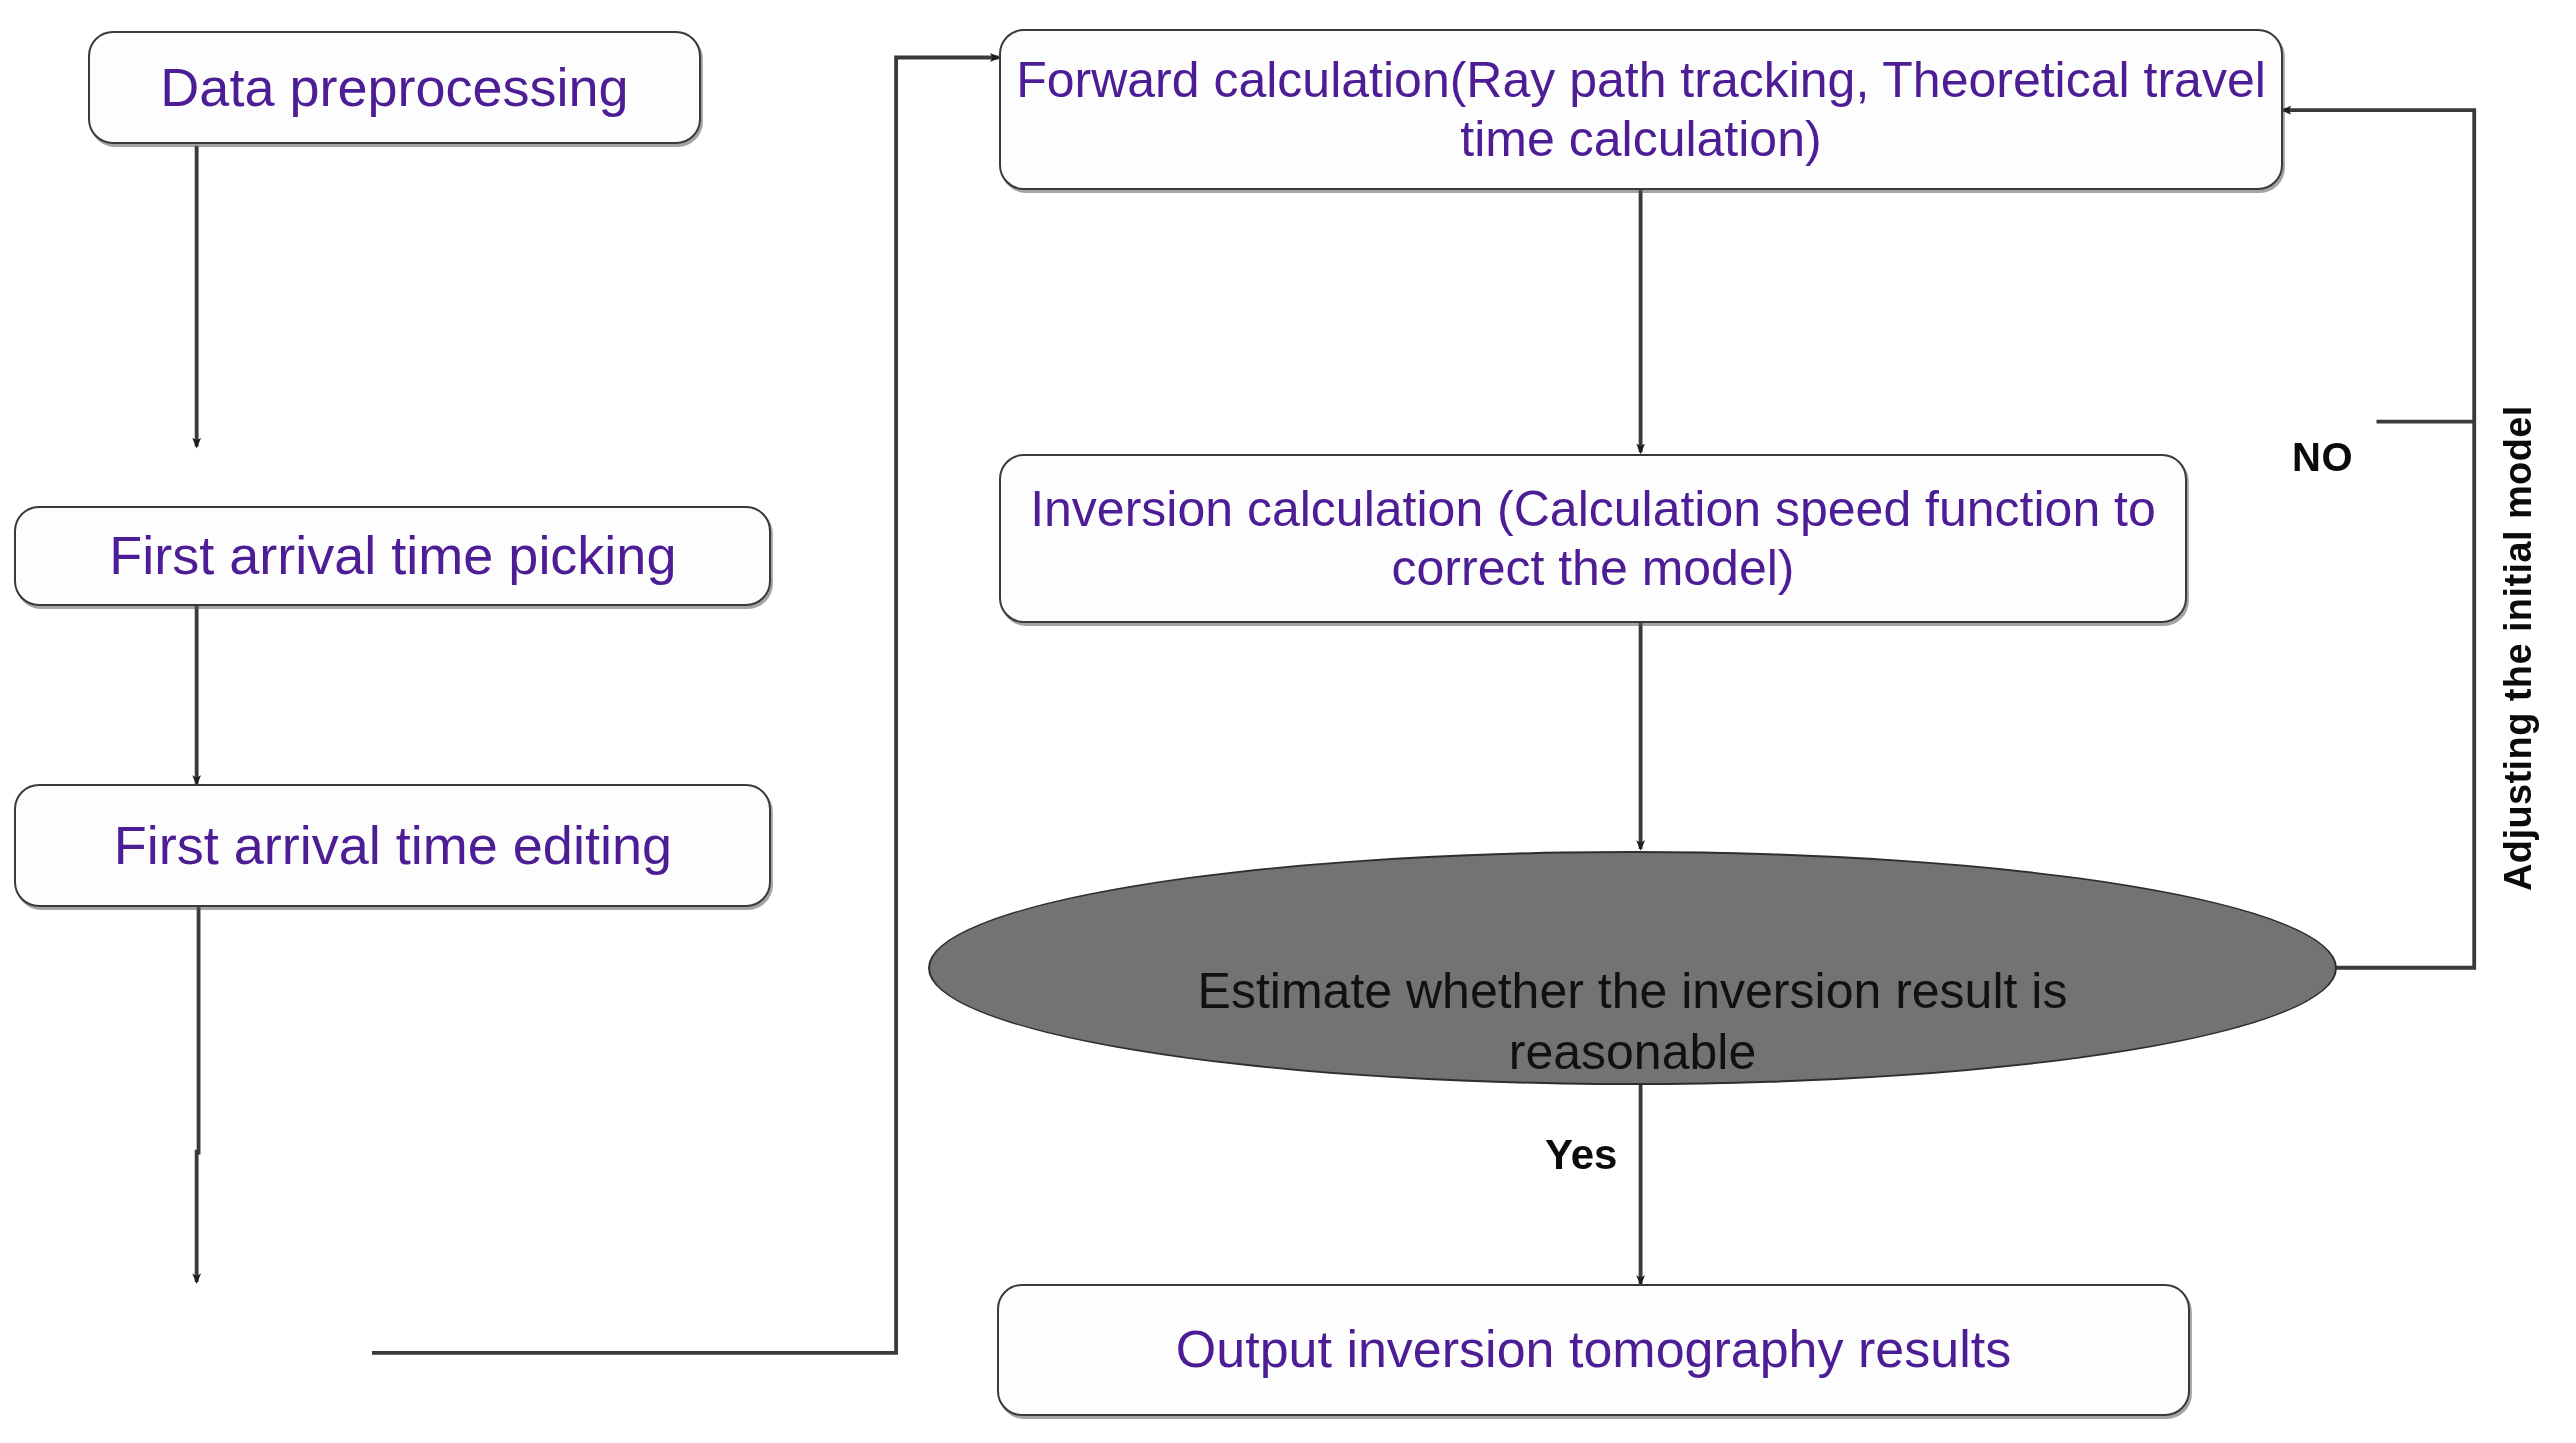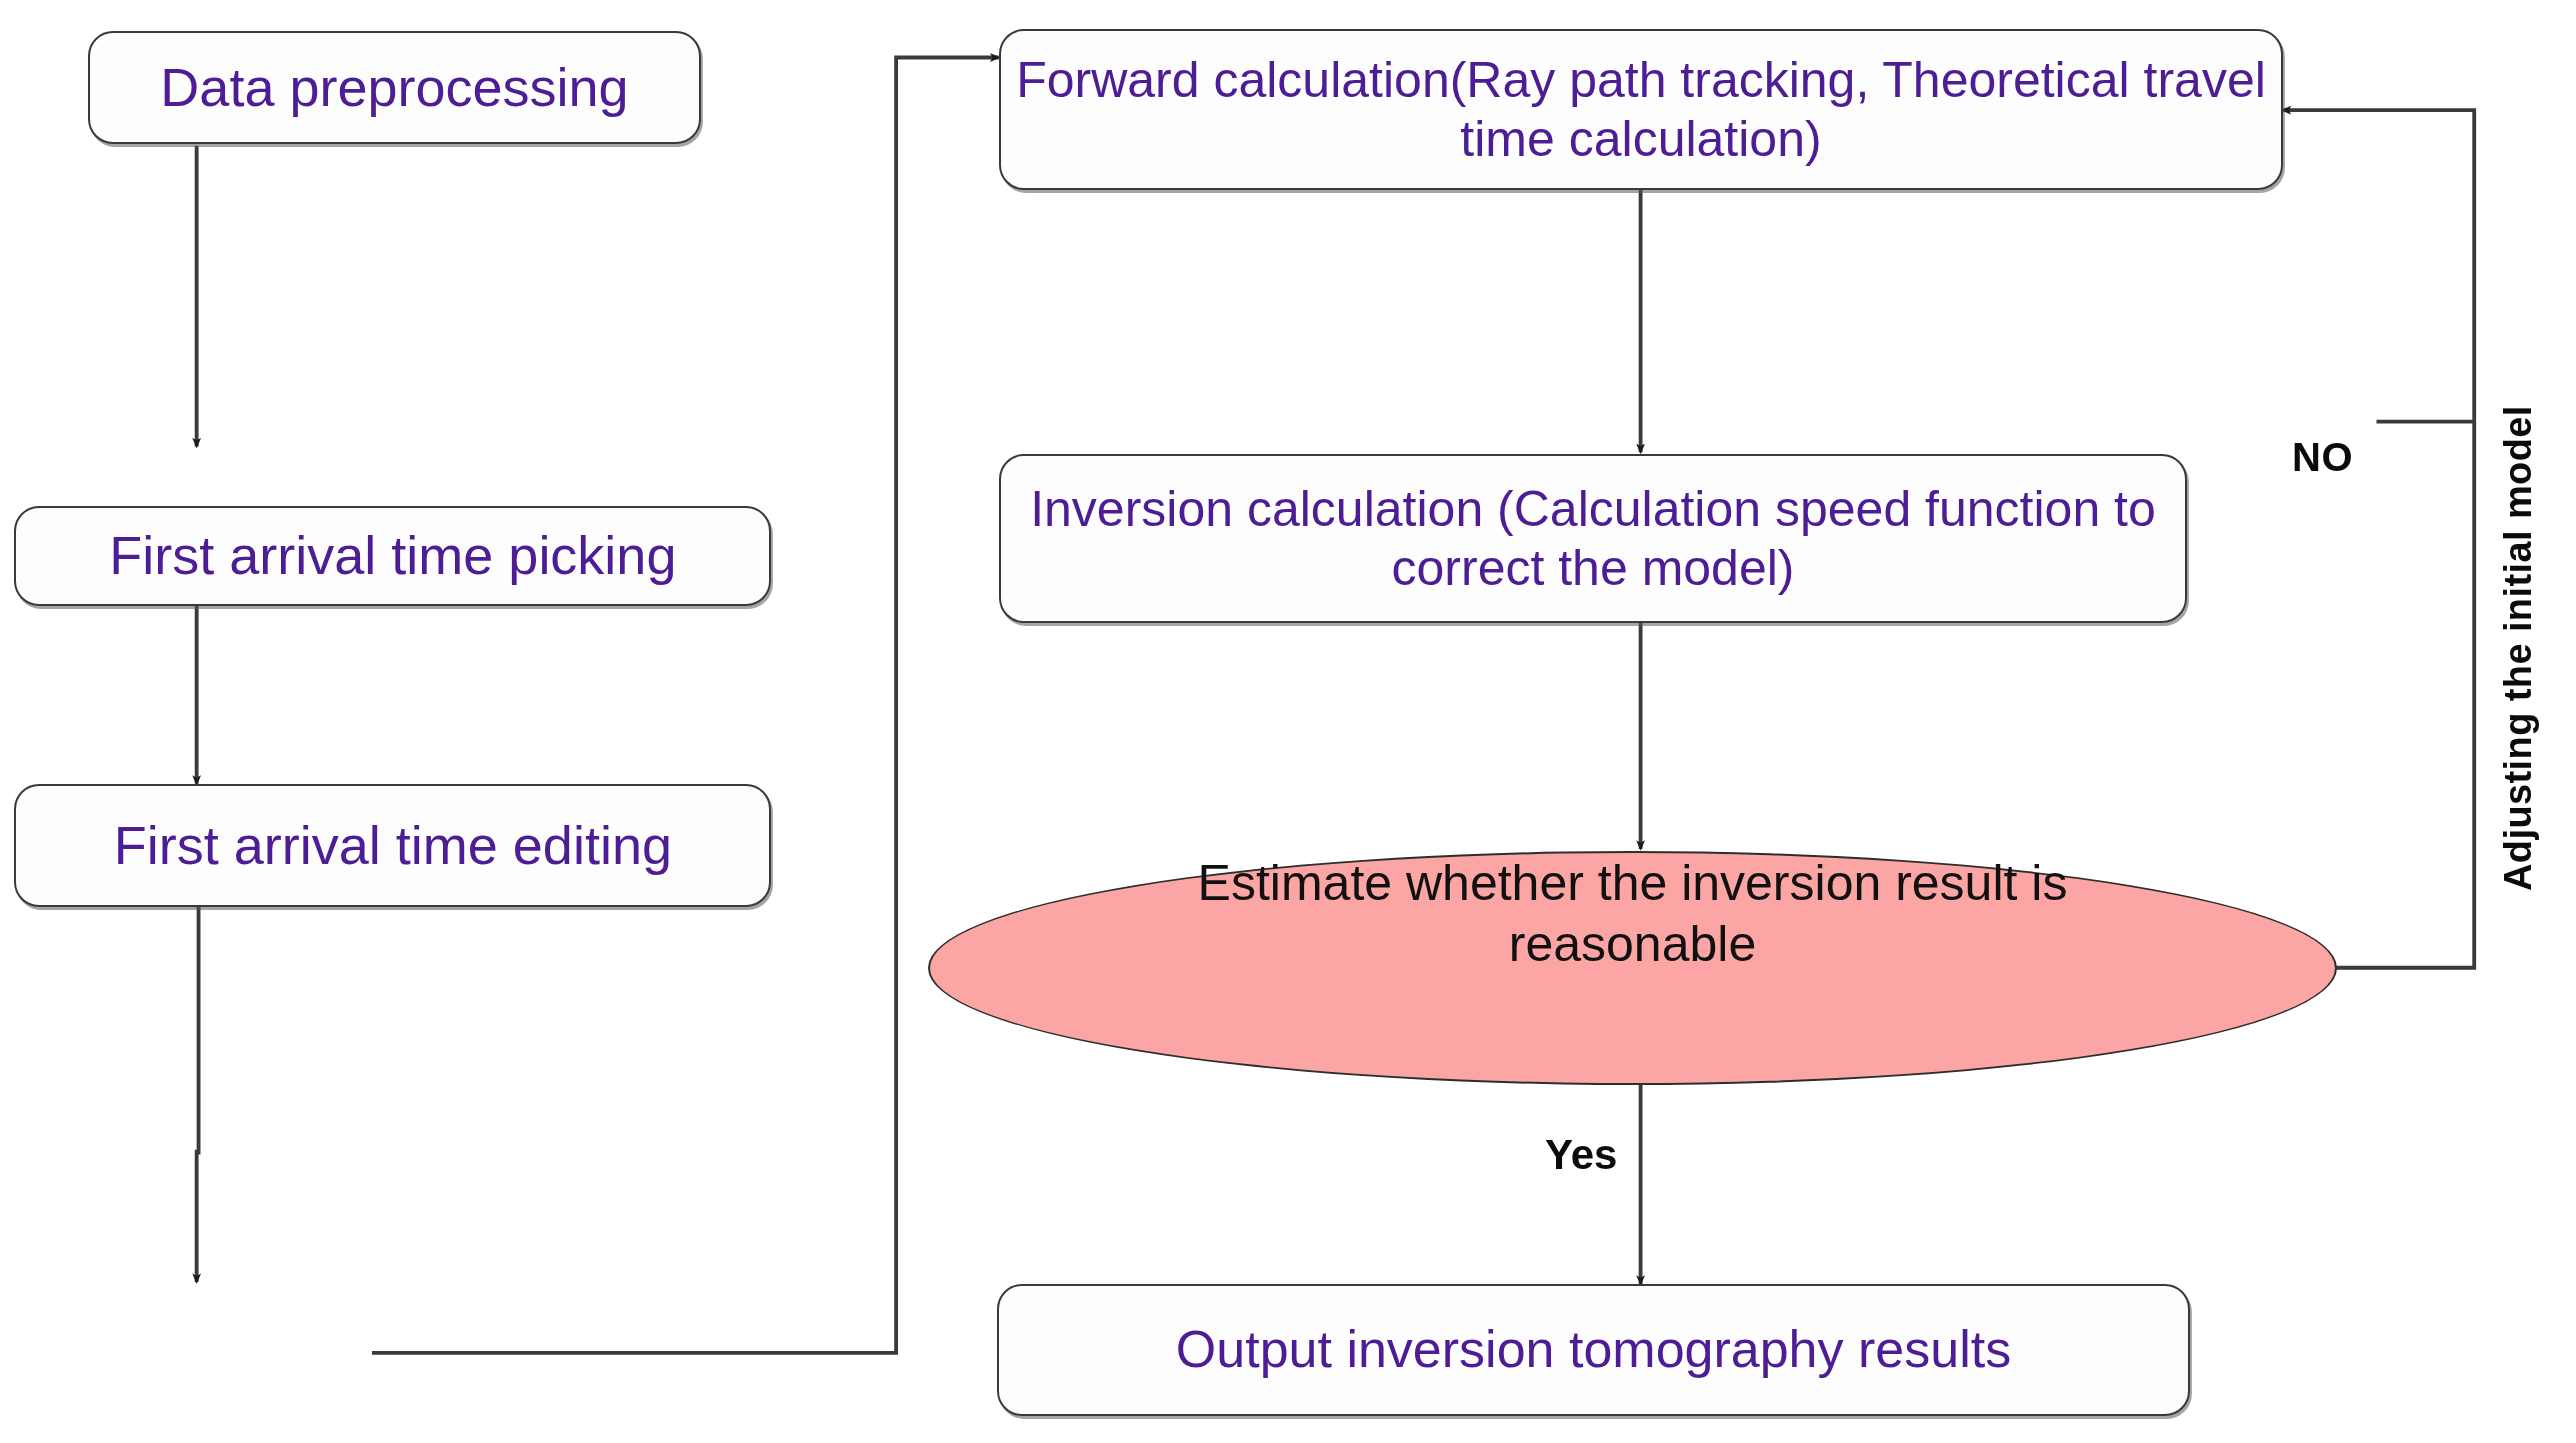--- a/index.html
+++ b/index.html
@@ -6,23 +6,23 @@
   body{width:2576px;height:1443px;position:relative;overflow:hidden;
        font-family:"Liberation Sans","DejaVu Sans",sans-serif;}
   #stage{position:absolute;left:0;top:0;width:2576px;height:1443px;}
   svg#wires{position:absolute;left:0;top:0;width:2576px;height:1443px;pointer-events:none;}
   .node{position:absolute;box-sizing:border-box;background:#fdfdfd;
         border:2.9px solid #3a3a3a;border-radius:25px;
         display:flex;align-items:center;justify-content:center;
         text-align:center;color:#4c1d95;line-height:1.18;
         box-shadow:1.9px 2.9px 0 rgba(90,90,90,.55);}
   .node span{display:block;padding:0 13.4px;}
-  .ellipse-node{position:absolute;box-sizing:border-box;background:#fca5a5;
+  .ellipse-node{position:absolute;box-sizing:border-box;background:#737373;
         border:2.9px solid #2e2e2e;border-radius:50%;
-        display:flex;align-items:flex-start;justify-content:center;
+        display:flex;align-items:flex-end;justify-content:center;
         text-align:center;color:#111111;line-height:1.22;}
   .edge-label{position:absolute;color:#0b0b0b;white-space:nowrap;}
   .lbl-no{font-weight:bold;letter-spacing:0.5px;}
   .lbl-yes{font-weight:bold;}
   .vert-label{position:absolute;color:#0b0b0b;font-weight:bold;white-space:nowrap;
         writing-mode:vertical-rl;transform:rotate(180deg);transform-origin:center;
         letter-spacing:0.4px;}
 </style>
 </head>
 <body>

